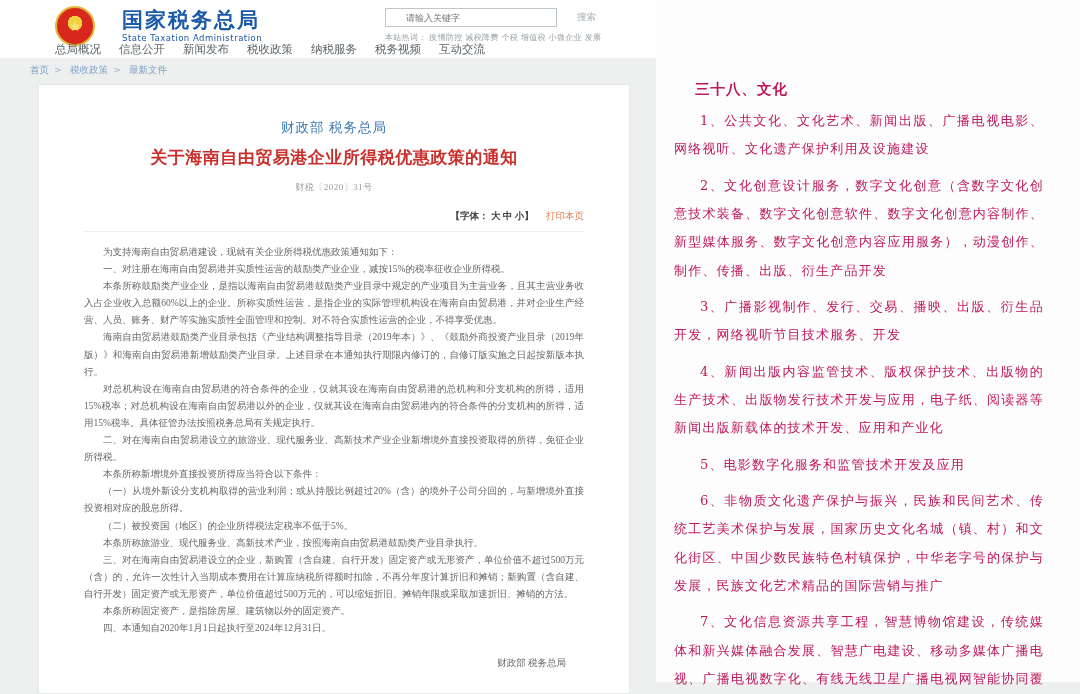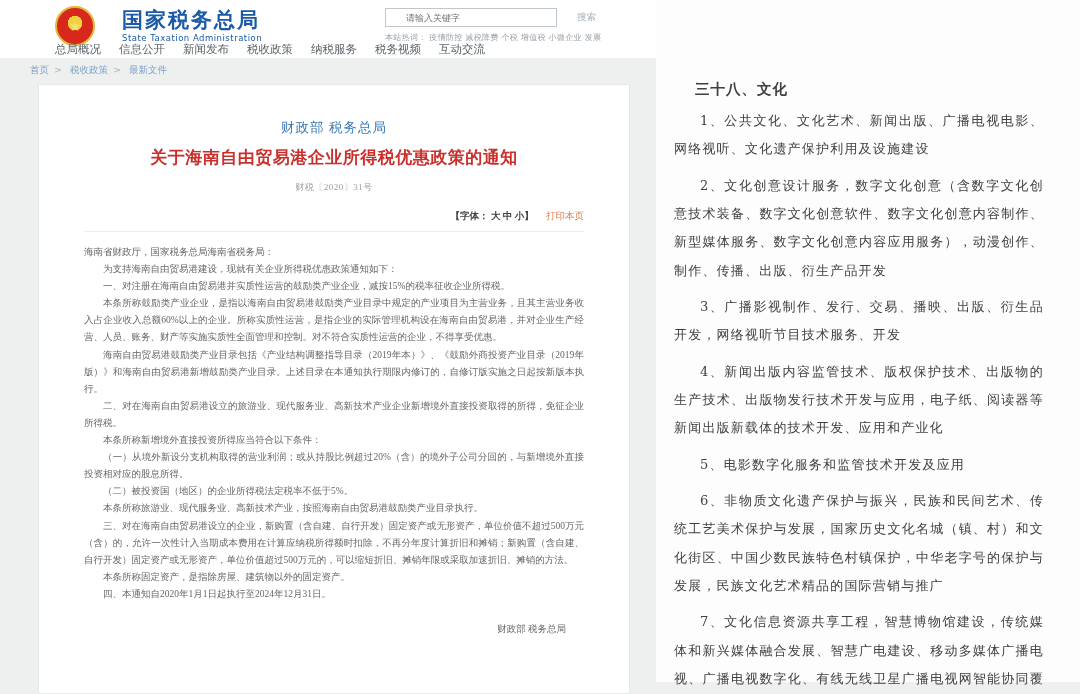--- a/index.html
+++ b/index.html
@@ -58,21 +58,21 @@
   .doc-toolbar .font-label{font-weight:bold;color:#444;cursor:pointer;}
   .doc-toolbar .print-label{color:#e07a4a;margin-left:10px;cursor:pointer;}
   .doc-body{margin-top:12px;font-size:9.5px;line-height:1.8;color:#666;text-align:justify;}
   .doc-body p{margin:0;text-indent:2em;}
   .doc-body p.salute{text-indent:0;}
   .doc-sign{margin-top:14px;text-align:right;font-size:9.5px;color:#666;padding-right:18px;line-height:2.6;}
   
   .right-panel{
     position:absolute;left:656px;top:0;width:424px;height:682px;background:#fdfdfd;
     box-sizing:border-box;padding:80px 28px 0 10px;
-    font-family:"DejaVu Serif","Liberation Serif",serif;color:#404040;
+    font-family:"DejaVu Serif","Liberation Serif",serif;color:#be185d;
   }
   .cat-heading{font-size:14.5px;font-weight:bold;text-indent:2em;letter-spacing:1px;margin:0 0 6px 0;}
   .cat-items p{
     margin:8px;font-size:13px;line-height:2.18;letter-spacing:1.2px;
     text-indent:2em;text-align:justify;
   }
 </style>
 </head>
 <body>
 
@@ -126,30 +126,30 @@
   <div class="doc-card">
     <div class="doc-agency">财政部 税务总局</div>
     <div class="doc-title">关于海南自由贸易港企业所得税优惠政策的通知</div>
     <div class="doc-no">财税〔2020〕31号</div>
     <div class="doc-toolbar">
       <span class="font-label">【字体： 大 中 小】</span>
       <span class="print-label">打印本页</span>
     </div>
     <div class="doc-body">
 
-        <p class="salute">海南省财政厅，国家税务总局海南省税务局：</p>
 
         <p>为支持海南自由贸易港建设，现就有关企业所得税优惠政策通知如下：</p>
 
         <p>一、对注册在海南自由贸易港并实质性运营的鼓励类产业企业，减按15%的税率征收企业所得税。</p>
 
         <p>本条所称鼓励类产业企业，是指以海南自由贸易港鼓励类产业目录中规定的产业项目为主营业务，且其主营业务收入占企业收入总额60%以上的企业。所称实质性运营，是指企业的实际管理机构设在海南自由贸易港，并对企业生产经营、人员、账务、财产等实施实质性全面管理和控制。对不符合实质性运营的企业，不得享受优惠。</p>
 
         <p>海南自由贸易港鼓励类产业目录包括《产业结构调整指导目录（2019年本）》、《鼓励外商投资产业目录（2019年版）》和海南自由贸易港新增鼓励类产业目录。上述目录在本通知执行期限内修订的，自修订版实施之日起按新版本执行。</p>
 
+        <p>对总机构设在海南自由贸易港的符合条件的企业，仅就其设在海南自由贸易港的总机构和分支机构的所得，适用15%税率；对总机构设在海南自由贸易港以外的企业，仅就其设在海南自由贸易港内的符合条件的分支机构的所得，适用15%税率。具体征管办法按照税务总局有关规定执行。</p>
 
         <p>二、对在海南自由贸易港设立的旅游业、现代服务业、高新技术产业企业新增境外直接投资取得的所得，免征企业所得税。</p>
 
         <p>本条所称新增境外直接投资所得应当符合以下条件：</p>
 
         <p>（一）从境外新设分支机构取得的营业利润；或从持股比例超过20%（含）的境外子公司分回的，与新增境外直接投资相对应的股息所得。</p>
 
         <p>（二）被投资国（地区）的企业所得税法定税率不低于5%。</p>
 
         <p>本条所称旅游业、现代服务业、高新技术产业，按照海南自由贸易港鼓励类产业目录执行。</p>

